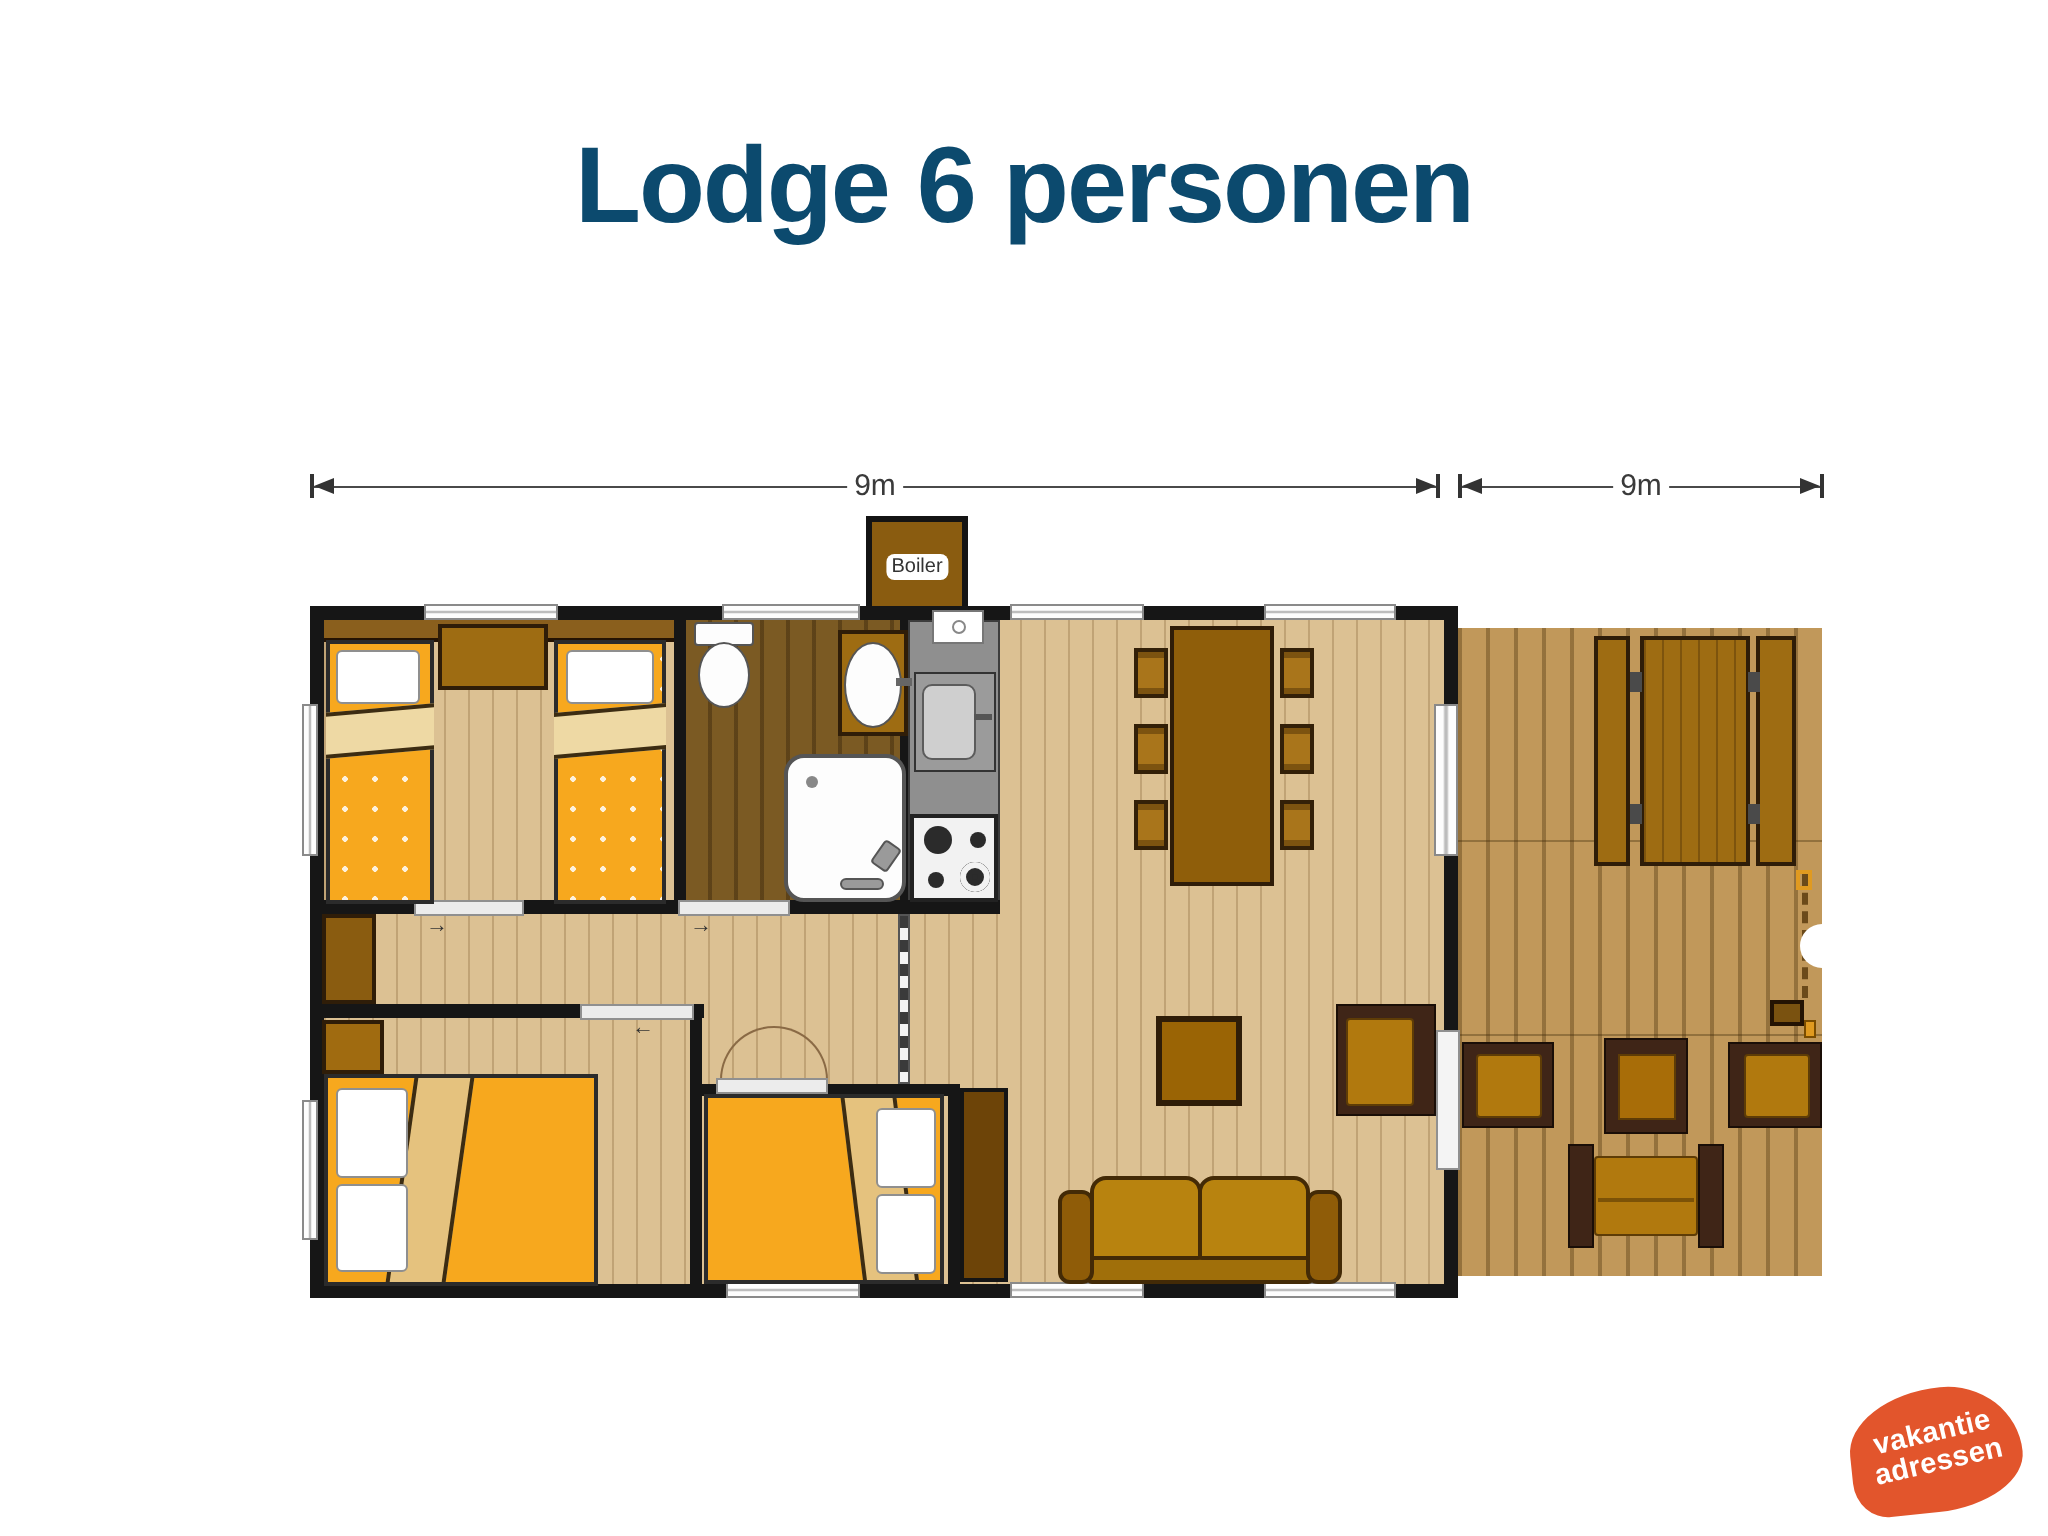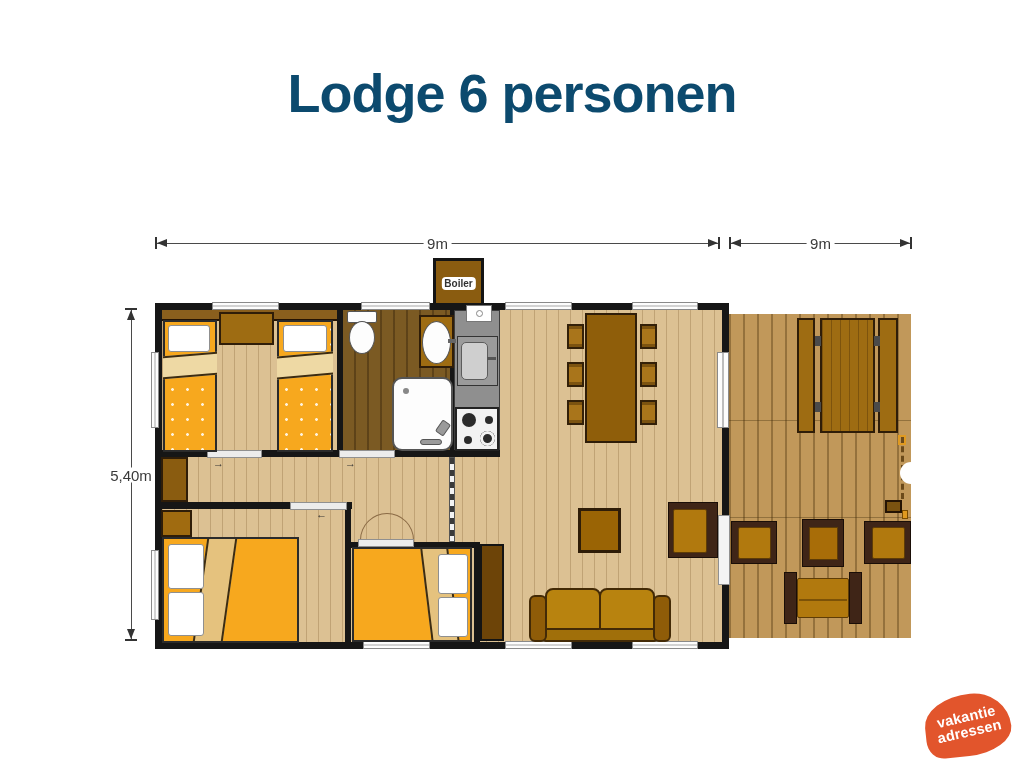--- a/index.html
+++ b/index.html
@@ -84,31 +84,23 @@
 
   <div class="a dim" style="left:729px;top:236px;width:183px;height:14px;">
     <span class="dline-h"></span>
     <span class="bar-v" style="left:0;"></span>
     <span class="tri tri-l"></span>
     <span class="tri tri-r"></span>
     <span class="bar-v" style="right:0;"></span>
     <span class="dlabel">9m</span>
   </div>
 
-  <div class="a dim" style="left:124px;top:308px;width:14px;height:333px;">
-    <span class="dline-v"></span>
-    <span class="bar-h" style="top:0;"></span>
-    <span class="tri tri-u"></span>
-    <span class="tri tri-d"></span>
-    <span class="bar-h" style="bottom:0;"></span>
-    <span class="dlabel">5,40m</span>
-  </div>
 
   <div class="a" style="left:433px;top:258px;width:51px;height:54px;background:#8a5c10;border:3px solid #141414;">
-    <span class="a" style="left:50%;top:16px;transform:translateX(-50%);background:#fff;border-radius:4px;padding:1px 3px;font-size:10px;font-weight:bold;color:#333;white-space:nowrap;">Boiler</span>
+    <span class="a" style="left:50%;top:16px;transform:translateX(-50%);background:#fff;border-radius:4px;padding:1px 3px;font-size:10px;font-weight:normal;color:#333;white-space:nowrap;">Boiler</span>
   </div>
 
   <div class="a deck-floor" style="left:729px;top:314px;width:182px;height:324px;">
     <span class="a" style="left:0;top:106px;width:182px;height:1px;background:rgba(60,40,10,.35);"></span>
     <span class="a" style="left:0;top:203px;width:182px;height:1px;background:rgba(60,40,10,.35);"></span>
 
     <div class="a wood" style="left:68px;top:4px;width:18px;height:115px;"></div>
     <div class="a wood wood-lines" style="left:91px;top:4px;width:55px;height:115px;"></div>
     <div class="a wood" style="left:149px;top:4px;width:20px;height:115px;"></div>
     <span class="a" style="left:86px;top:22px;width:6px;height:10px;background:#4a4a4a;"></span>

